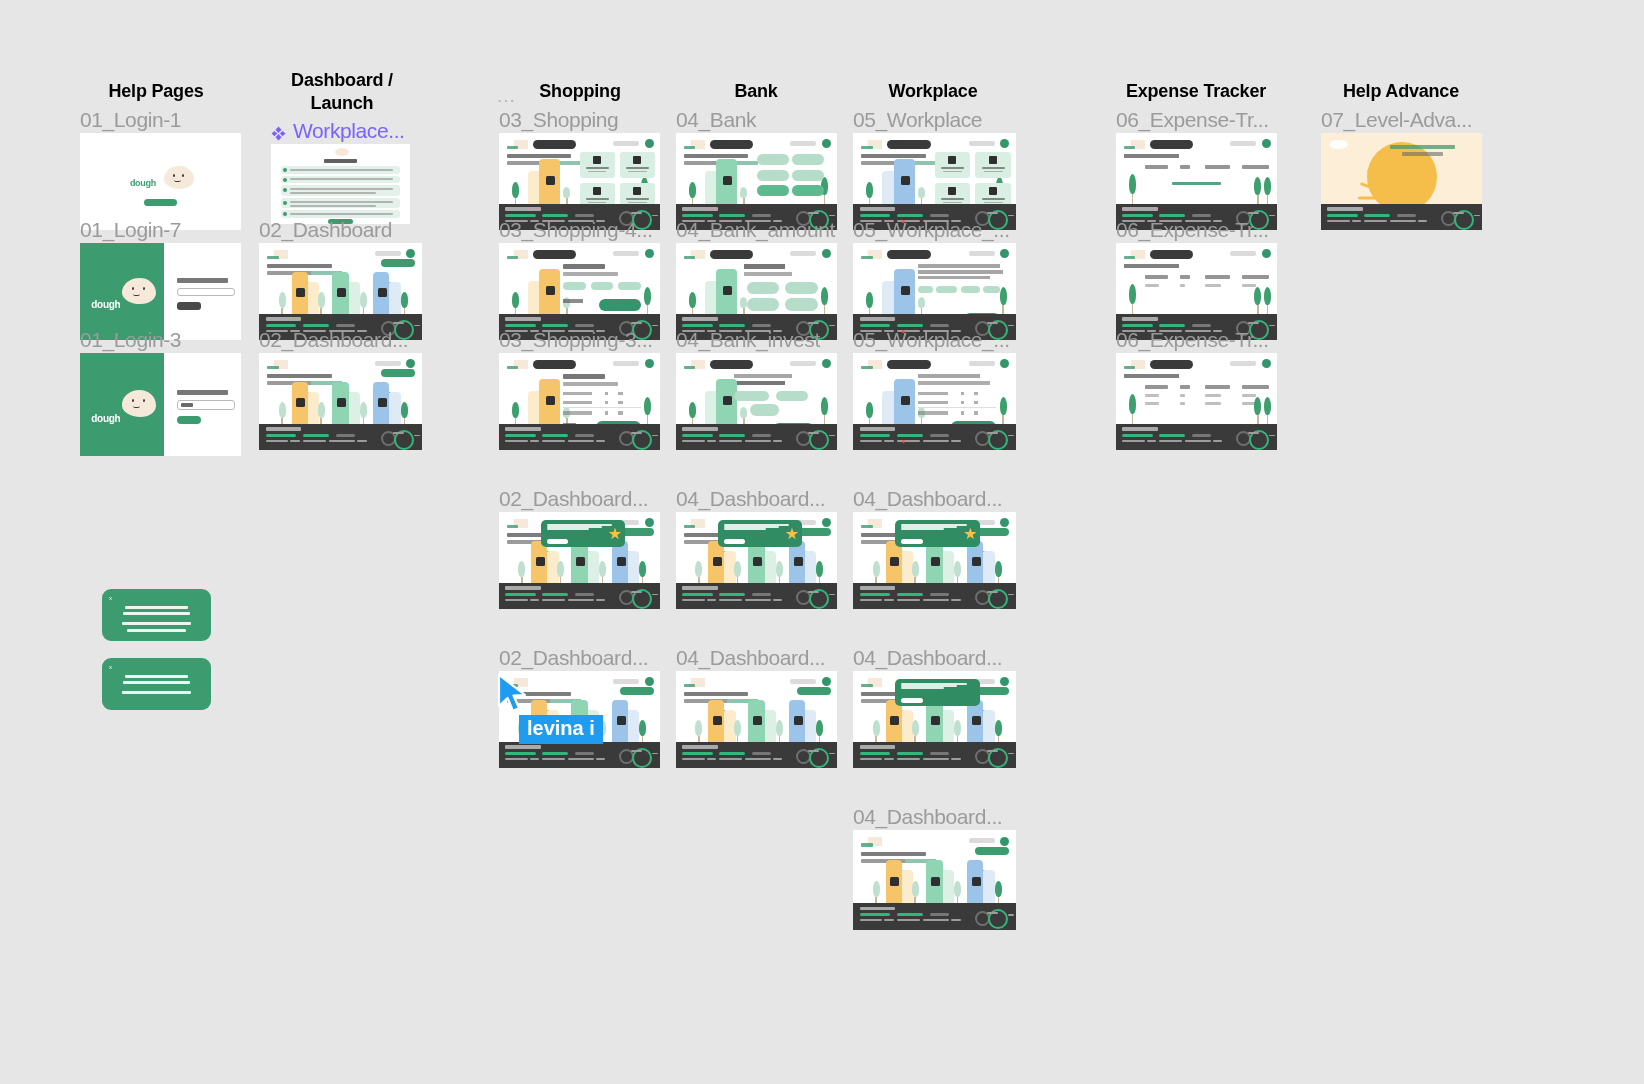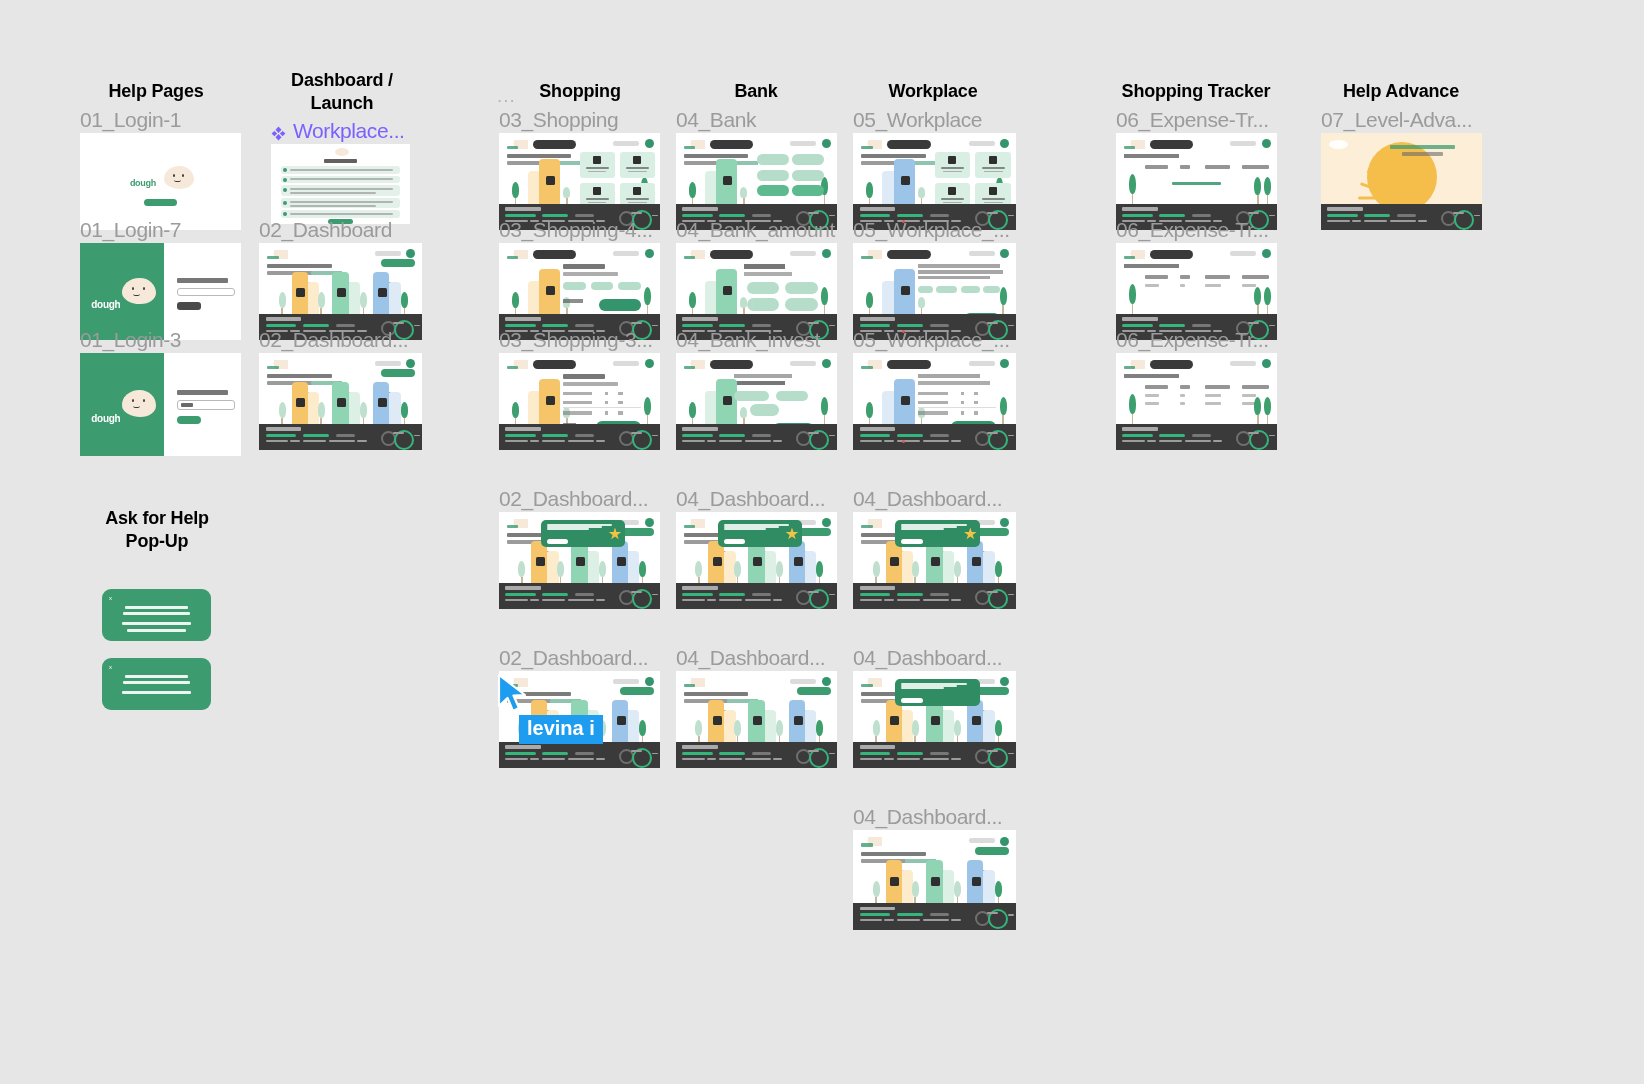--- a/index.html
+++ b/index.html
@@ -167,28 +167,24 @@
     <div class="section-title" style="left:500px; top:80px; width:160px;">
       <div>Shopping</div>
     </div>
     <div class="section-title" style="left:676px; top:80px; width:160px;">
       <div>Bank</div>
     </div>
     <div class="section-title" style="left:853px; top:80px; width:160px;">
       <div>Workplace</div>
     </div>
     <div class="section-title" style="left:1115px; top:80px; width:162px;">
-      <div>Shopping Tracker</div>
+      <div>Expense Tracker</div>
     </div>
     <div class="section-title" style="left:1320px; top:80px; width:162px;">
       <div>Help Advance</div>
-    </div>
-    <div class="section-title" style="left:76px; top:507px; width:162px;">
-      <div>Ask for Help</div>
-      <div>Pop-Up</div>
     </div>
     <div class="ellipsis-dots" style="left:497px; top:86px;">...</div>
     <div class="frame-label" style="left:80px; top:109px;">01_Login-1</div>
     <div class="thumb" style="left:80px; top:133px; width:161px; height:97px;">
       <div class="mini" style="background: rgb(255, 255, 255);">
         <div class="dough-word" style="left:31%;top:46%;font-size:9px;">dough</div>
         <div class="dough-blob" style="left:52%;top:34%;width:30px;height:23.400000000000002px;">
           <div class="blob-eye" style="left:9px;top:7.800000000000001px;"></div>
           <div class="blob-eye" style="left:18.6px;top:7.800000000000001px;"></div>
           <div class="blob-smile" style="left:9.9px;top:12px;"></div>

